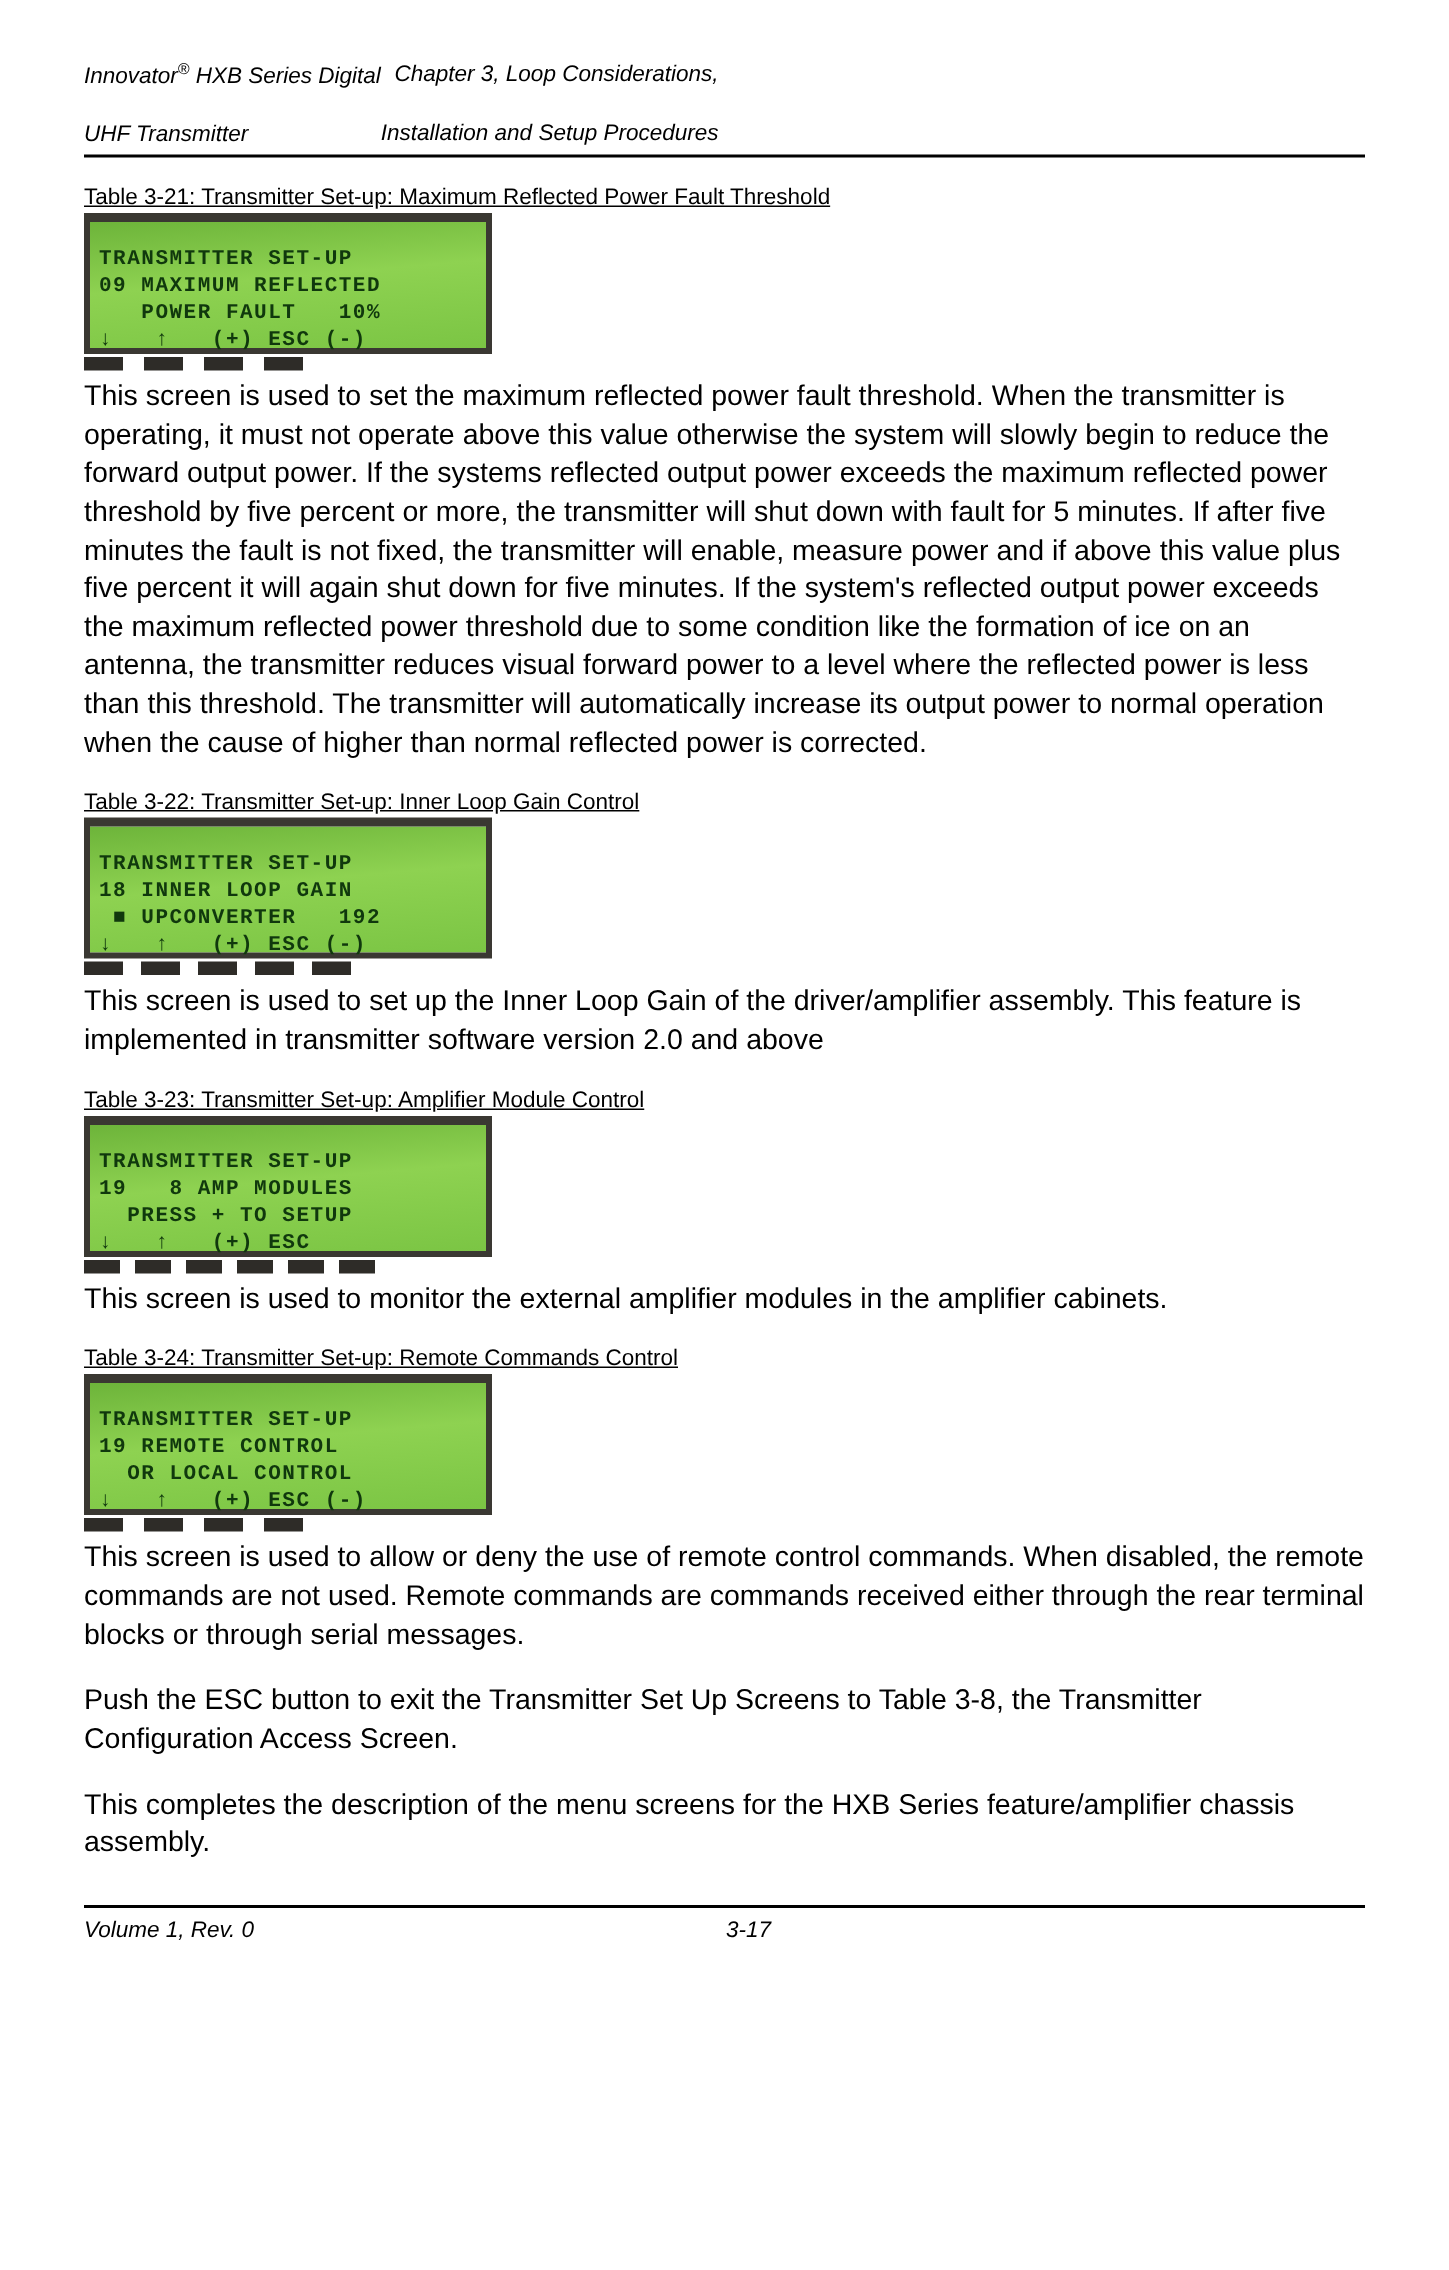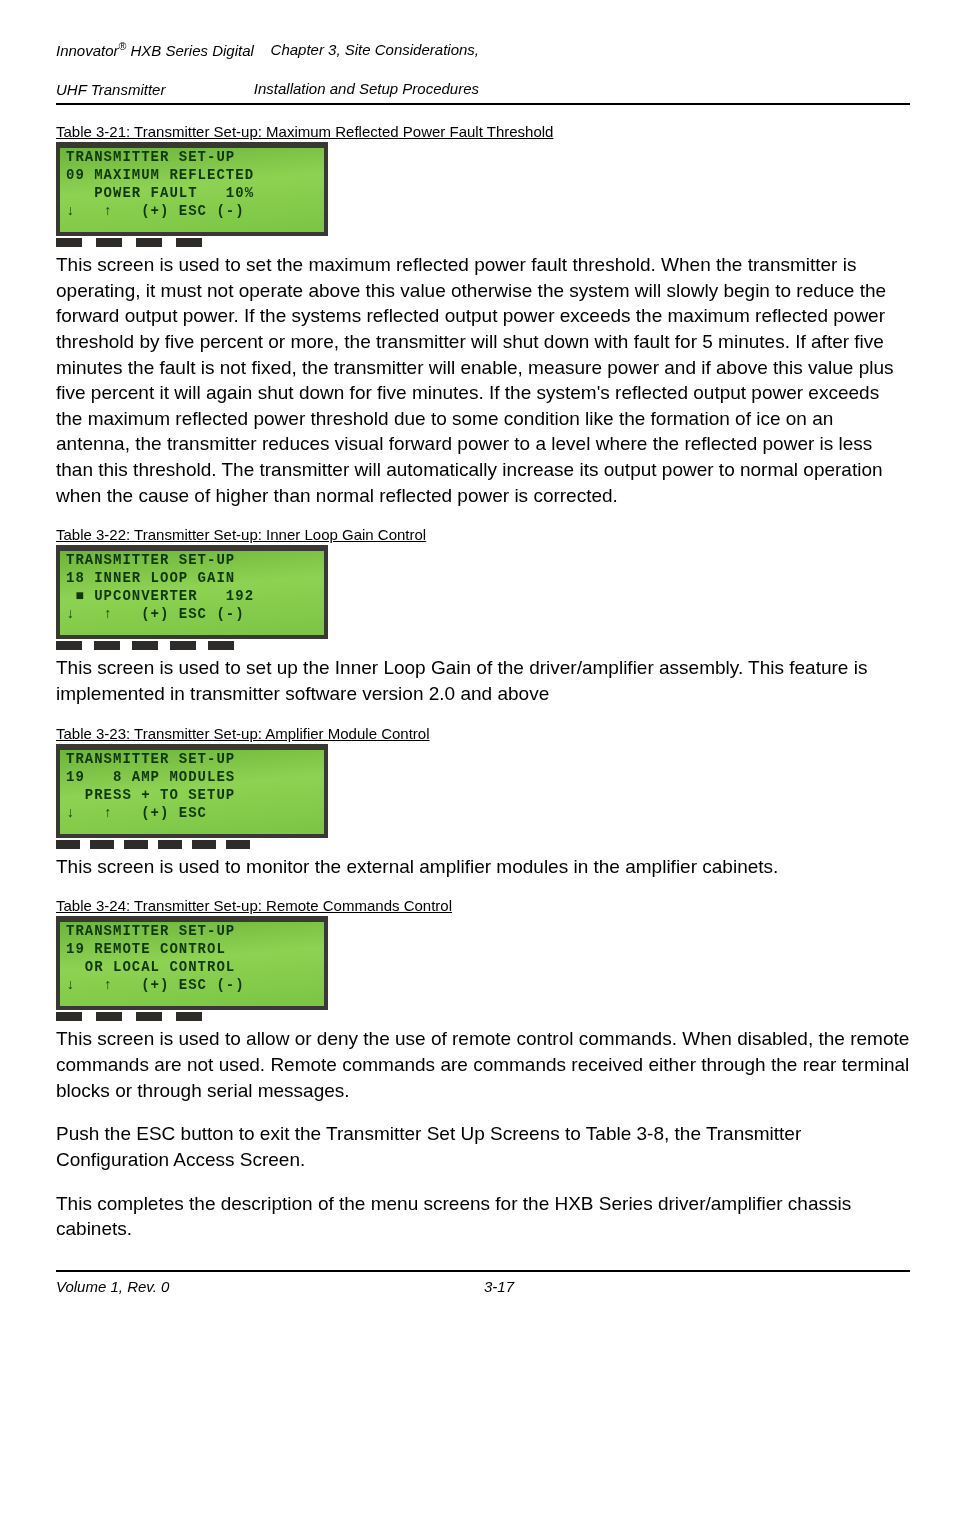--- a/index.html
+++ b/index.html
@@ -38,21 +38,21 @@
     text-decoration: underline;
   }
   .lcd {
     width: 272px;
     height: 94px;
     border: 4px solid #3a3832;
     border-top-width: 6px;
     border-bottom-width:  4px;
     background: linear-gradient(175deg,#6db43a 0%, #8ed251 45%, #7bc544 100%);
     box-sizing: border-box;
-    padding: 0 6px 2px 6px;
+    padding: 16px 6px 2px 6px;
     font-family: "Courier New", monospace;
     font-weight: bold;
     color: #10380d;
     font-size: 14px;
     line-height: 18px;
     letter-spacing: 1px;
     position: relative;
     margin-bottom: 2px;
   }
   .lcd .row { white-space: pre; }
@@ -95,21 +95,21 @@
 </style>
 </head>
 <body>
 
 <div class="header">
   <div class="left">
     <span>Innovator</span><span class="sup">®</span><span> HXB Series Digital</span><br>
     <span>UHF Transmitter</span>
   </div>
   <div class="right">
-    <span>Chapter 3, Site Considerations,</span><br>
+    <span>Chapter 3, Loop Considerations,</span><br>
     <span>Installation and Setup Procedures</span>
   </div>
 </div>
 <hr class="rule">
 
 <div class="caption">Table 3-21: Transmitter Set-up: Maximum Reflected Power Fault Threshold</div>
 <div class="lcd">
   <div class="row">TRANSMITTER SET-UP</div>
   <div class="row">09 MAXIMUM REFLECTED</div>
   <div class="row">   POWER FAULT   10%</div>
@@ -142,21 +142,21 @@
 <div class="lcd">
   <div class="row">TRANSMITTER SET-UP</div>
   <div class="row">19 REMOTE CONTROL</div>
   <div class="row">  OR LOCAL CONTROL</div>
   <div class="row">↓   ↑   (+) ESC (-)</div>
 </div>
 <div class="tabs"><span></span><span></span><span></span><span></span></div>
 <p class="body">This screen is used to allow or deny the use of remote control commands.  When disabled, the remote commands are not used.  Remote commands are commands received either through the rear terminal blocks or through serial messages.</p>
 
 <p class="body">Push the ESC button to exit the Transmitter Set Up Screens to Table 3-8, the Transmitter Configuration Access Screen.</p>
-<p class="body">This completes the description of the menu screens for the HXB Series driver/amplifier chassis cabinets.</p>
+<p class="body">This completes the description of the menu screens for the HXB Series feature/amplifier chassis assembly.</p>
 
 <hr class="rule-bottom">
 <div class="footer-wrap">
   <div class="footer">
     <span>Volume 1, Rev. 0</span>
     <span class="center">3-17</span>
     <span>&nbsp;</span>
   </div>
 </div>
 

